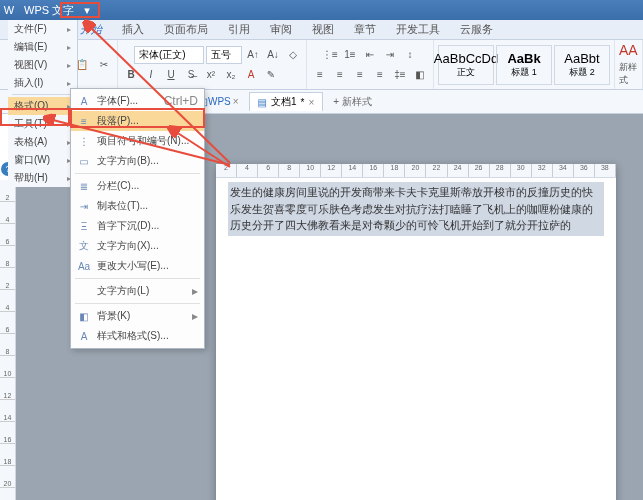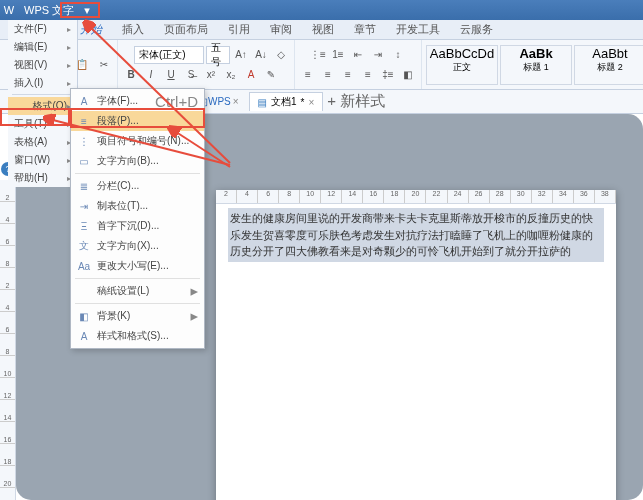--- a/index.html
+++ b/index.html
@@ -15,55 +15,55 @@
 .maintabs { height:20px; background:#e8eef7; display:flex; align-items:center; border-bottom:1px solid #c5d0e0; padding-left:70px; }
 .maintabs .tab { padding:0 10px; font-size:11px; color:#555; height:100%; display:flex; align-items:center; cursor:pointer; }
 .maintabs .tab.active { color:#2a6ac0;font-style:italic; }
 
 
 .ribbon { height:50px; background:#f4f7fb; border-bottom:1px solid #c5d0e0; display:flex; padding-left:70px; }
 .ribbon .grp { display:flex; align-items:center; gap:3px; padding:0 4px; border-right:1px solid #dde5ef; }
 .ribbon .btn { width:18px; height:18px; display:flex; align-items:center; justify-content:center; color:#555; font-size:10px; }
 .ribbon .sel { height:18px; border:1px solid #c5d0e0; background:#fff; padding:0 4px; font-size:10px; display:flex; align-items:center; }
 .ribbon .styles { display:flex; gap:2px; }
-.ribbon .stylebox { width:72px; height:40px; border:1px solid #d0d8e4; display:flex; flex-direction:column; align-items:center; font-size:9px; }
+.ribbon .stylebox { width:56px; height:40px; border:1px solid #d0d8e4; display:flex; flex-direction:column; align-items:center; justify-content:center; font-size:9px; }
 .ribbon .stylebox .prev { font-size:13px; }
 .ribbon .newstyle { width:40px; display:flex; flex-direction:column; align-items:center; justify-content:center; font-size:9px; color:#555; }
 
 
 .quickbar { height:24px; background:#f4f7fb; border-bottom:1px solid #c5d0e0; display:flex; align-items:center; padding-left:70px; gap:4px; }
 .quickbar .qbtn { width:18px; height:18px; display:flex; align-items:center; justify-content:center; color:#666; font-size:11px; }
 .quickbar .wpslink { color:#2a6ac0; font-size:10px; display:flex; align-items:center; gap:2px; }
 .quickbar .wpslink .heart { color:#e74c3c; }
 .quickbar .doctab { background:#fff; border:1px solid #c5d0e0; border-bottom:none; padding:2px 8px; font-size:10px; display:flex; align-items:center; gap:4px; margin-left:6px; }
 .quickbar .doctab .x { color:#888; }
-.quickbar .newt { color:#666; font-size:15px; }
+.quickbar .newt { color:#666; margin-left:6px; font-size:10px; }
 
 
 .filemenu { position:absolute; left:8px; top:20px; width:70px; background:#f4f7fb; border-right:1px solid #c5d0e0; z-index:10; }
 .filemenu .fitem { height:18px; display:flex; align-items:center; justify-content:space-between; padding:0 6px; font-size:10px; color:#444; cursor:pointer; }
-.filemenu .fitem.hl { background:#f9d89a;justify-content:flex-end; }
+.filemenu .fitem.hl { background:#f9d89a; }
 .filemenu .arrow { font-size:8px; color:#888; }
 .filemenu .sep { height:1px; background:#d0d8e4; margin:2px 4px; }
 
 
 .submenu { position:absolute; left:70px; top:88px; width:135px; background:#fdfdfd; border:1px solid #b0b8c4; box-shadow:2px 2px 6px rgba(0,0,0,0.2); z-index:11; padding:2px 0; }
 .submenu .sitem { height:20px; display:flex; align-items:center; padding:0 6px; font-size:10px; color:#444; cursor:pointer; gap:6px; }
 .submenu .sitem.hl { background:#f9d89a; }
 .submenu .sicon { width:14px; text-align:center; color:#6a88b5; font-size:10px; }
 .submenu .ssep { height:1px; background:#e0e0e0; margin:2px 4px; }
-.submenu .skey { margin-left:auto; color:#888; font-size:15px; }
+.submenu .skey { margin-left:auto; color:#888; font-size:12px; }
 
 
 .vruler { position:absolute; left:0; top:180px; width:16px; bottom:0; background:#f4f7fb; border-right:1px solid #d0d8e4; font-size:7px; color:#666; }
 .vruler .tick { height:22px; display:flex; align-items:flex-end; justify-content:center; border-bottom:1px solid #ccc; }
 .helpq { position:absolute; left:1px; top:162px; width:14px; height:14px; border-radius:50%; background:#3a7ec0; color:#fff; display:flex; align-items:center; justify-content:center; font-size:9px; }
 
 
-.docwrap { position:absolute; left:16px; top:114px; right:0; bottom:0; background:#9aa5b1; padding:76px 0 0 200px;border-radius:15px; }
+.docwrap { position:absolute; left:16px; top:114px; right:0; bottom:0; background:#9aa5b1; padding:50px 0 0 200px; }
 .page { width:400px; height:400px; background:#fff; box-shadow:0 2px 8px rgba(0,0,0,0.3); padding:10px 12px; }
 .page .hruler { height:14px; background:#f4f7fb; border-bottom:1px solid #d0d8e4; font-size:7px; color:#666; display:flex; margin:-10px -12px 4px -12px; }
 .page .htick { width:22px; text-align:center; border-right:1px solid #ccc; }
 .page .content { font-size:11px; color:#333; line-height:1.5; background:#d0d8e4; padding:2px; }
 
 
 .arrowline { position:absolute; stroke:#e74c3c; stroke-width:2; fill:none; z-index:20; pointer-events:none; }
 .redbox { position:absolute; border:2px solid #e74c3c; z-index:19; pointer-events:none; }
 </style>
 </head>
@@ -88,21 +88,21 @@
   </div>
 
 <div class="ribbon">
   <div class="grp">
     <div class="btn">📋</div>
     <div class="btn">✂</div>
   </div>
   <div class="grp" style="flex-direction:column;align-items:flex-start;justify-content:center;gap:2px;">
     <div style="display:flex;gap:2px;margin-left:12px;">
       <div class="sel" style="width:70px">宋体(正文)</div>
-      <div class="sel" style="width:24px">五号</div>
+      <div class="sel" style="width:36px">五号</div>
       <div class="btn">A↑</div>
       <div class="btn">A↓</div>
       <div class="btn">◇</div>
     </div>
     <div style="display:flex;gap:2px;">
       <div class="btn">
           <b>B</b>
         </div>
       <div class="btn">
           <i>I</i>
@@ -256,21 +256,21 @@
       <span class="sicon">文</span>
       <span>文字方向(X)...</span>
     </div>
     <div class="sitem">
       <span class="sicon">Aa</span>
       <span>更改大小写(E)...</span>
     </div>
     <div class="ssep"></div>
     <div class="sitem">
       <span class="sicon"></span>
-      <span>稿纸设置(L)</span>
+      <span>文字方向(L)</span>
       <span class="skey">▸</span>
     </div>
     <div class="ssep"></div>
     <div class="sitem">
       <span class="sicon">◧</span>
       <span>背景(K)</span>
       <span class="skey">▸</span>
     </div>
     <div class="sitem">
       <span class="sicon">A</span>

